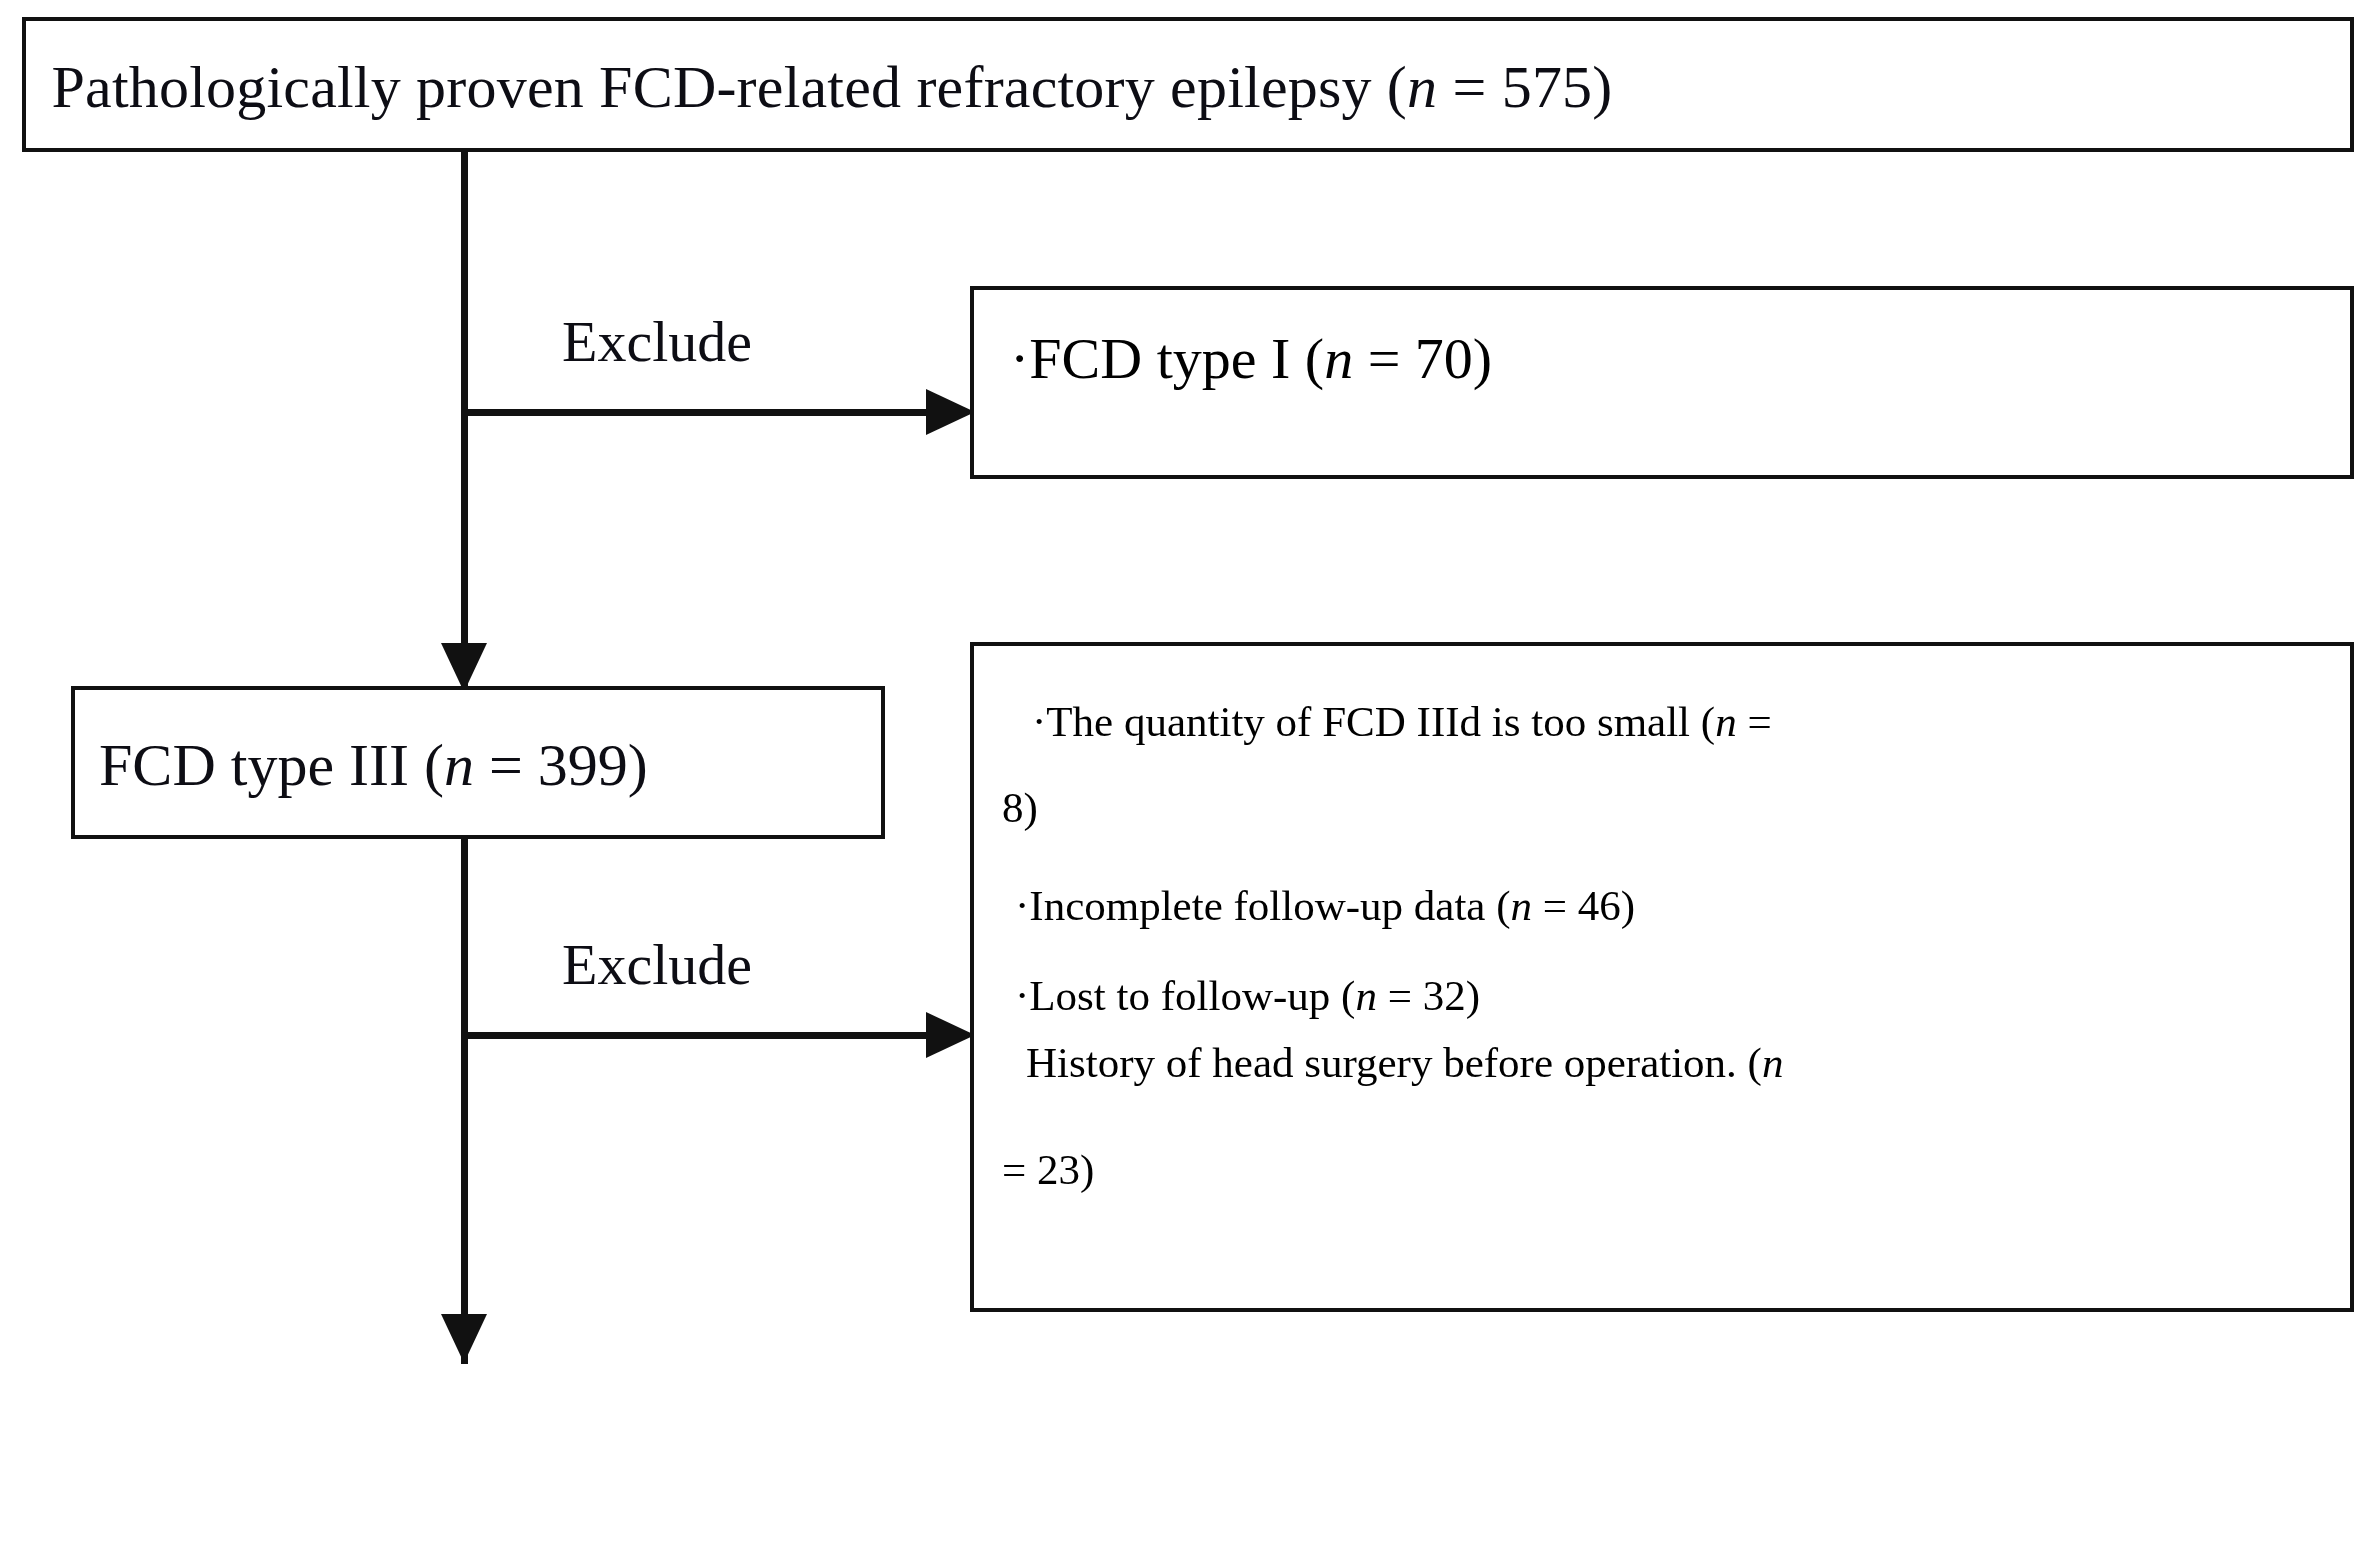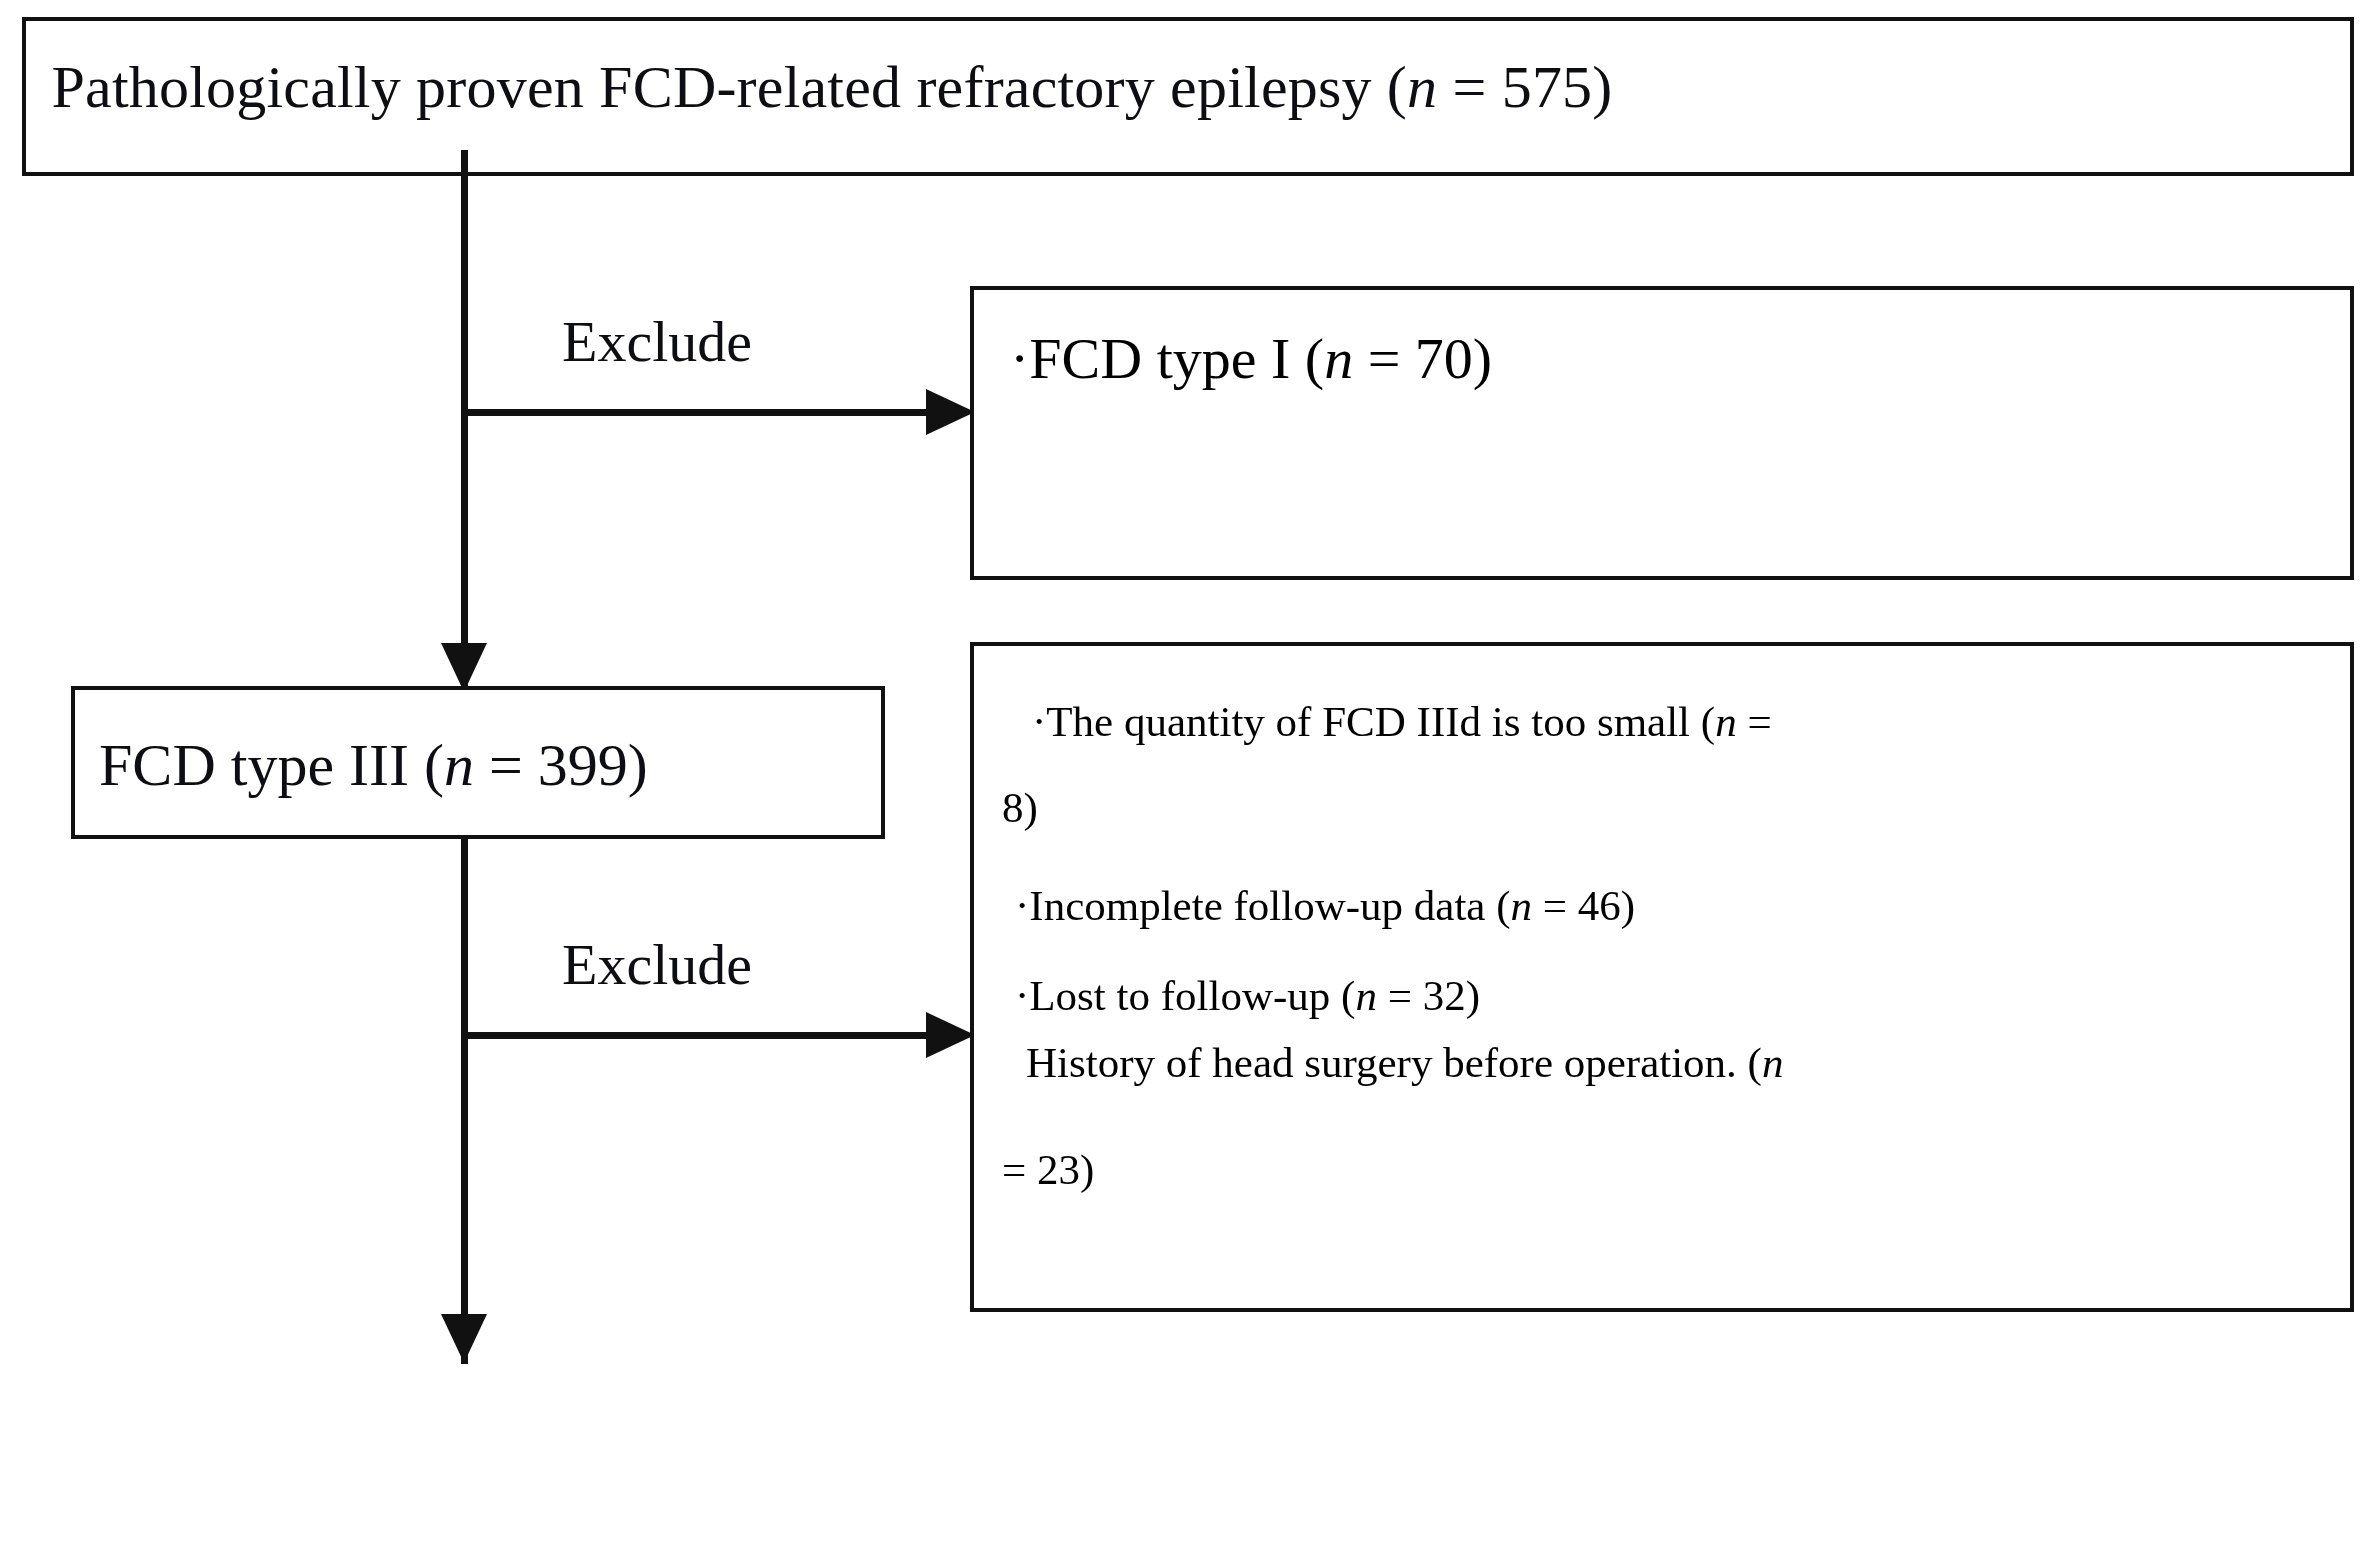--- a/index.html
+++ b/index.html
@@ -26,32 +26,32 @@
   }
   .box-text {
     position: absolute;
     box-sizing: border-box;
     white-space: pre-wrap;
     color: #0d0d14;
   }
   
   #box-top {
     left: 21.5px;  top: 17px;
-    width: 2332px; height: 159px;
+    width: 2332px; height: 135px;
   }
   #box-top .box-text {
     left: 26px; top: 20.6px; right: 17px;
     font-size: 60px;
     line-height: 90px;
     letter-spacing: 0.2px;
   }
   
   #box-excl-1 {
     left: 970px; top: 286px;
-    width: 1384px; height: 294px;
+    width: 1384px; height: 193px;
   }
   #box-excl-1 .line {
     position: absolute;
     left: 36px; right: 13px;
     font-size: 58px;
     line-height: 60px;
   }
   #box-excl-1 .line-0 { top: 39px; }
   #box-excl-1 .line-1 { top: 141px; }
   

